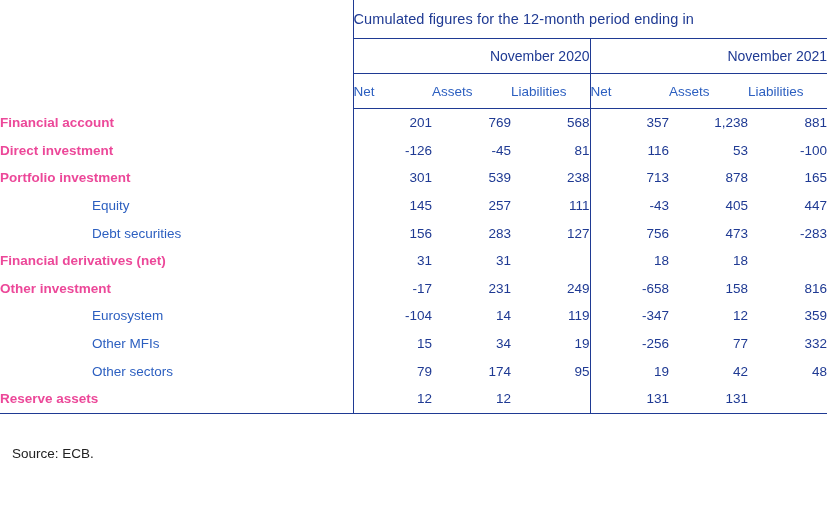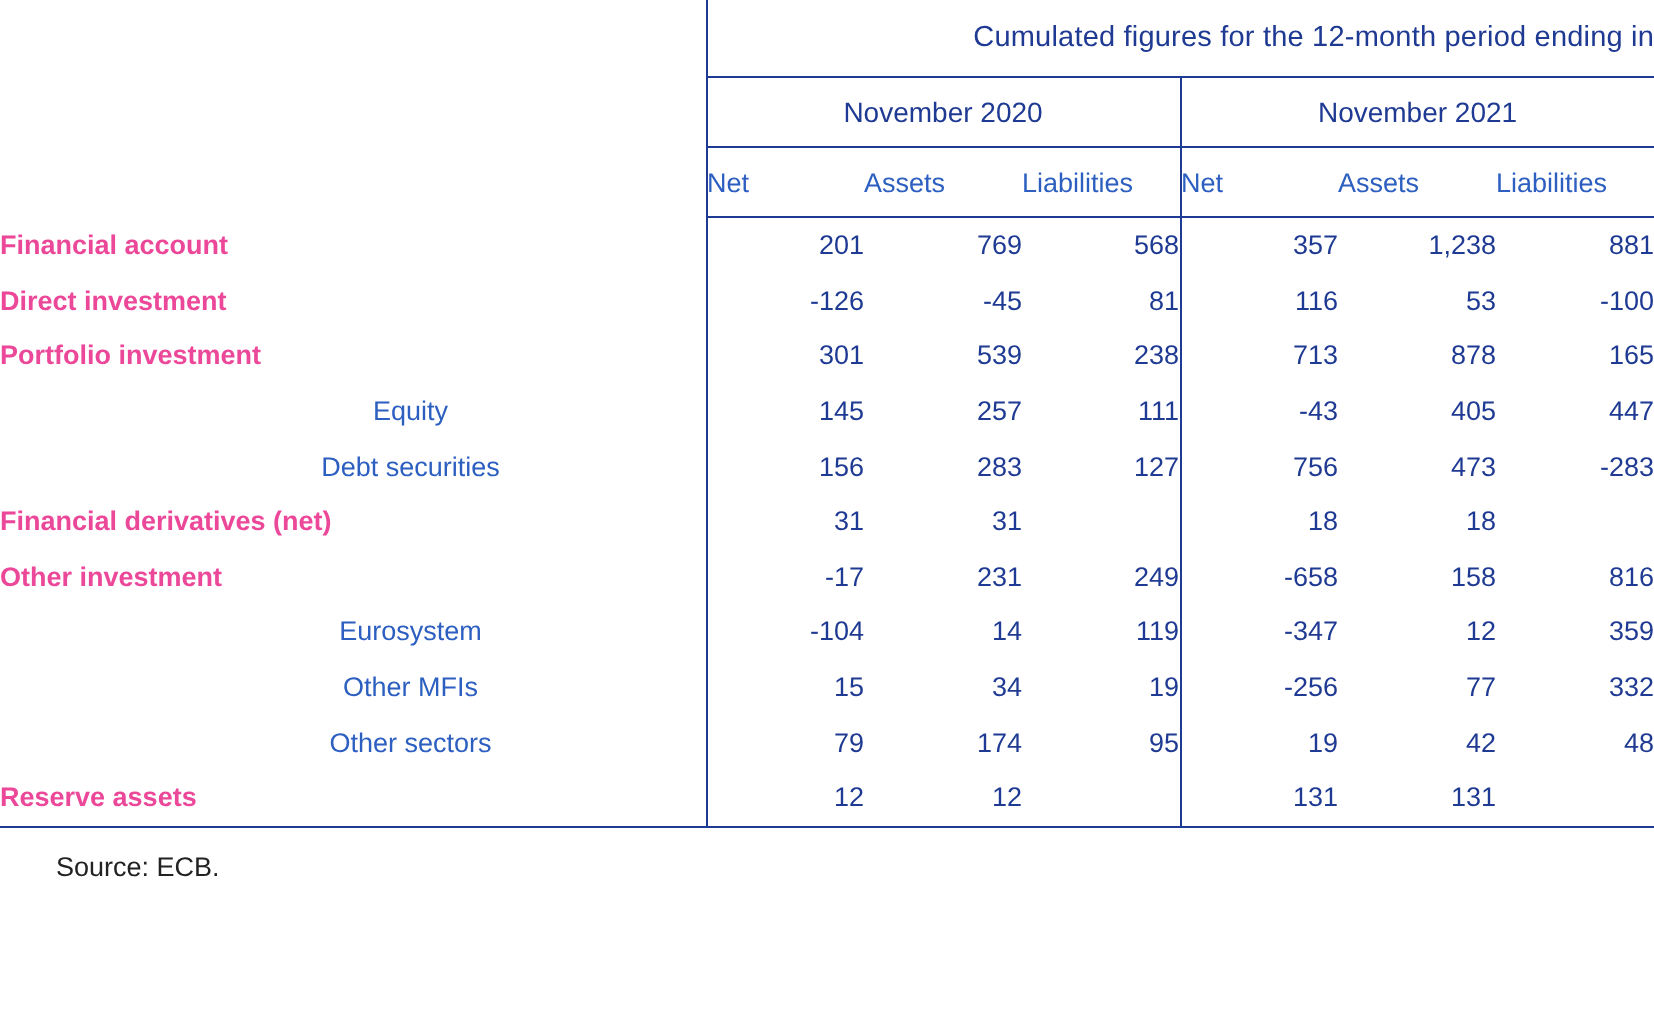--- a/index.html
+++ b/index.html
@@ -31,30 +31,30 @@
     margin: 0;
     vertical-align: middle;
     font-weight: normal;
   }
   
   col.c-label { width: 353px; }
   col.c-num   { width: 79px; }
 
   .hdr-top {
     height: 38px;
-    text-align: right;
+    text-align: left;
     font-weight: bold;
     color: #1f3a93;
     font-size: 14.5px;
     border-bottom: 1px solid #1f3a93;
     letter-spacing: .1px;
   }
   .hdr-period {
     height: 34px;
-    text-align: center;
+    text-align: right;
     font-weight: bold;
     color: #1f3a93;
     font-size: 14px;
     border-bottom: 1px solid #1f3a93;
   }
   .hdr-sub {
     height: 34px;
     color: #2c5fc0;
     font-size: 13.5px;
     border-bottom: 1.6px solid #1f3a93;
@@ -81,35 +81,34 @@
   }
   td.label {
     padding-left: 26px;
     color: #ec4899;
     white-space: nowrap;
   }
   td.label.lvl0 {
     font-weight: bold;
   }
   td.label.lvl1 {
-    padding-left: 58px;
+    padding-left: 92px;
     font-weight: normal;
     color: #2c5fc0;
-    text-align: center;
   }
   .bottomrule td {
     border-top: 1.6px solid #1f3a93;
     height: 0;
     padding: 0;
     font-size: 0;
     line-height: 0;
   }
   .source {
-    margin-top: 12px;
-    padding-left: 28px;
+    margin-top: 32px;
+    padding-left: 12px;
     font-size: 13.5px;
     color: #222222;
     font-family: "Liberation Sans", sans-serif;
   }
 </style>
 </head>
 <body>
 
 <div class="sheet">
 

